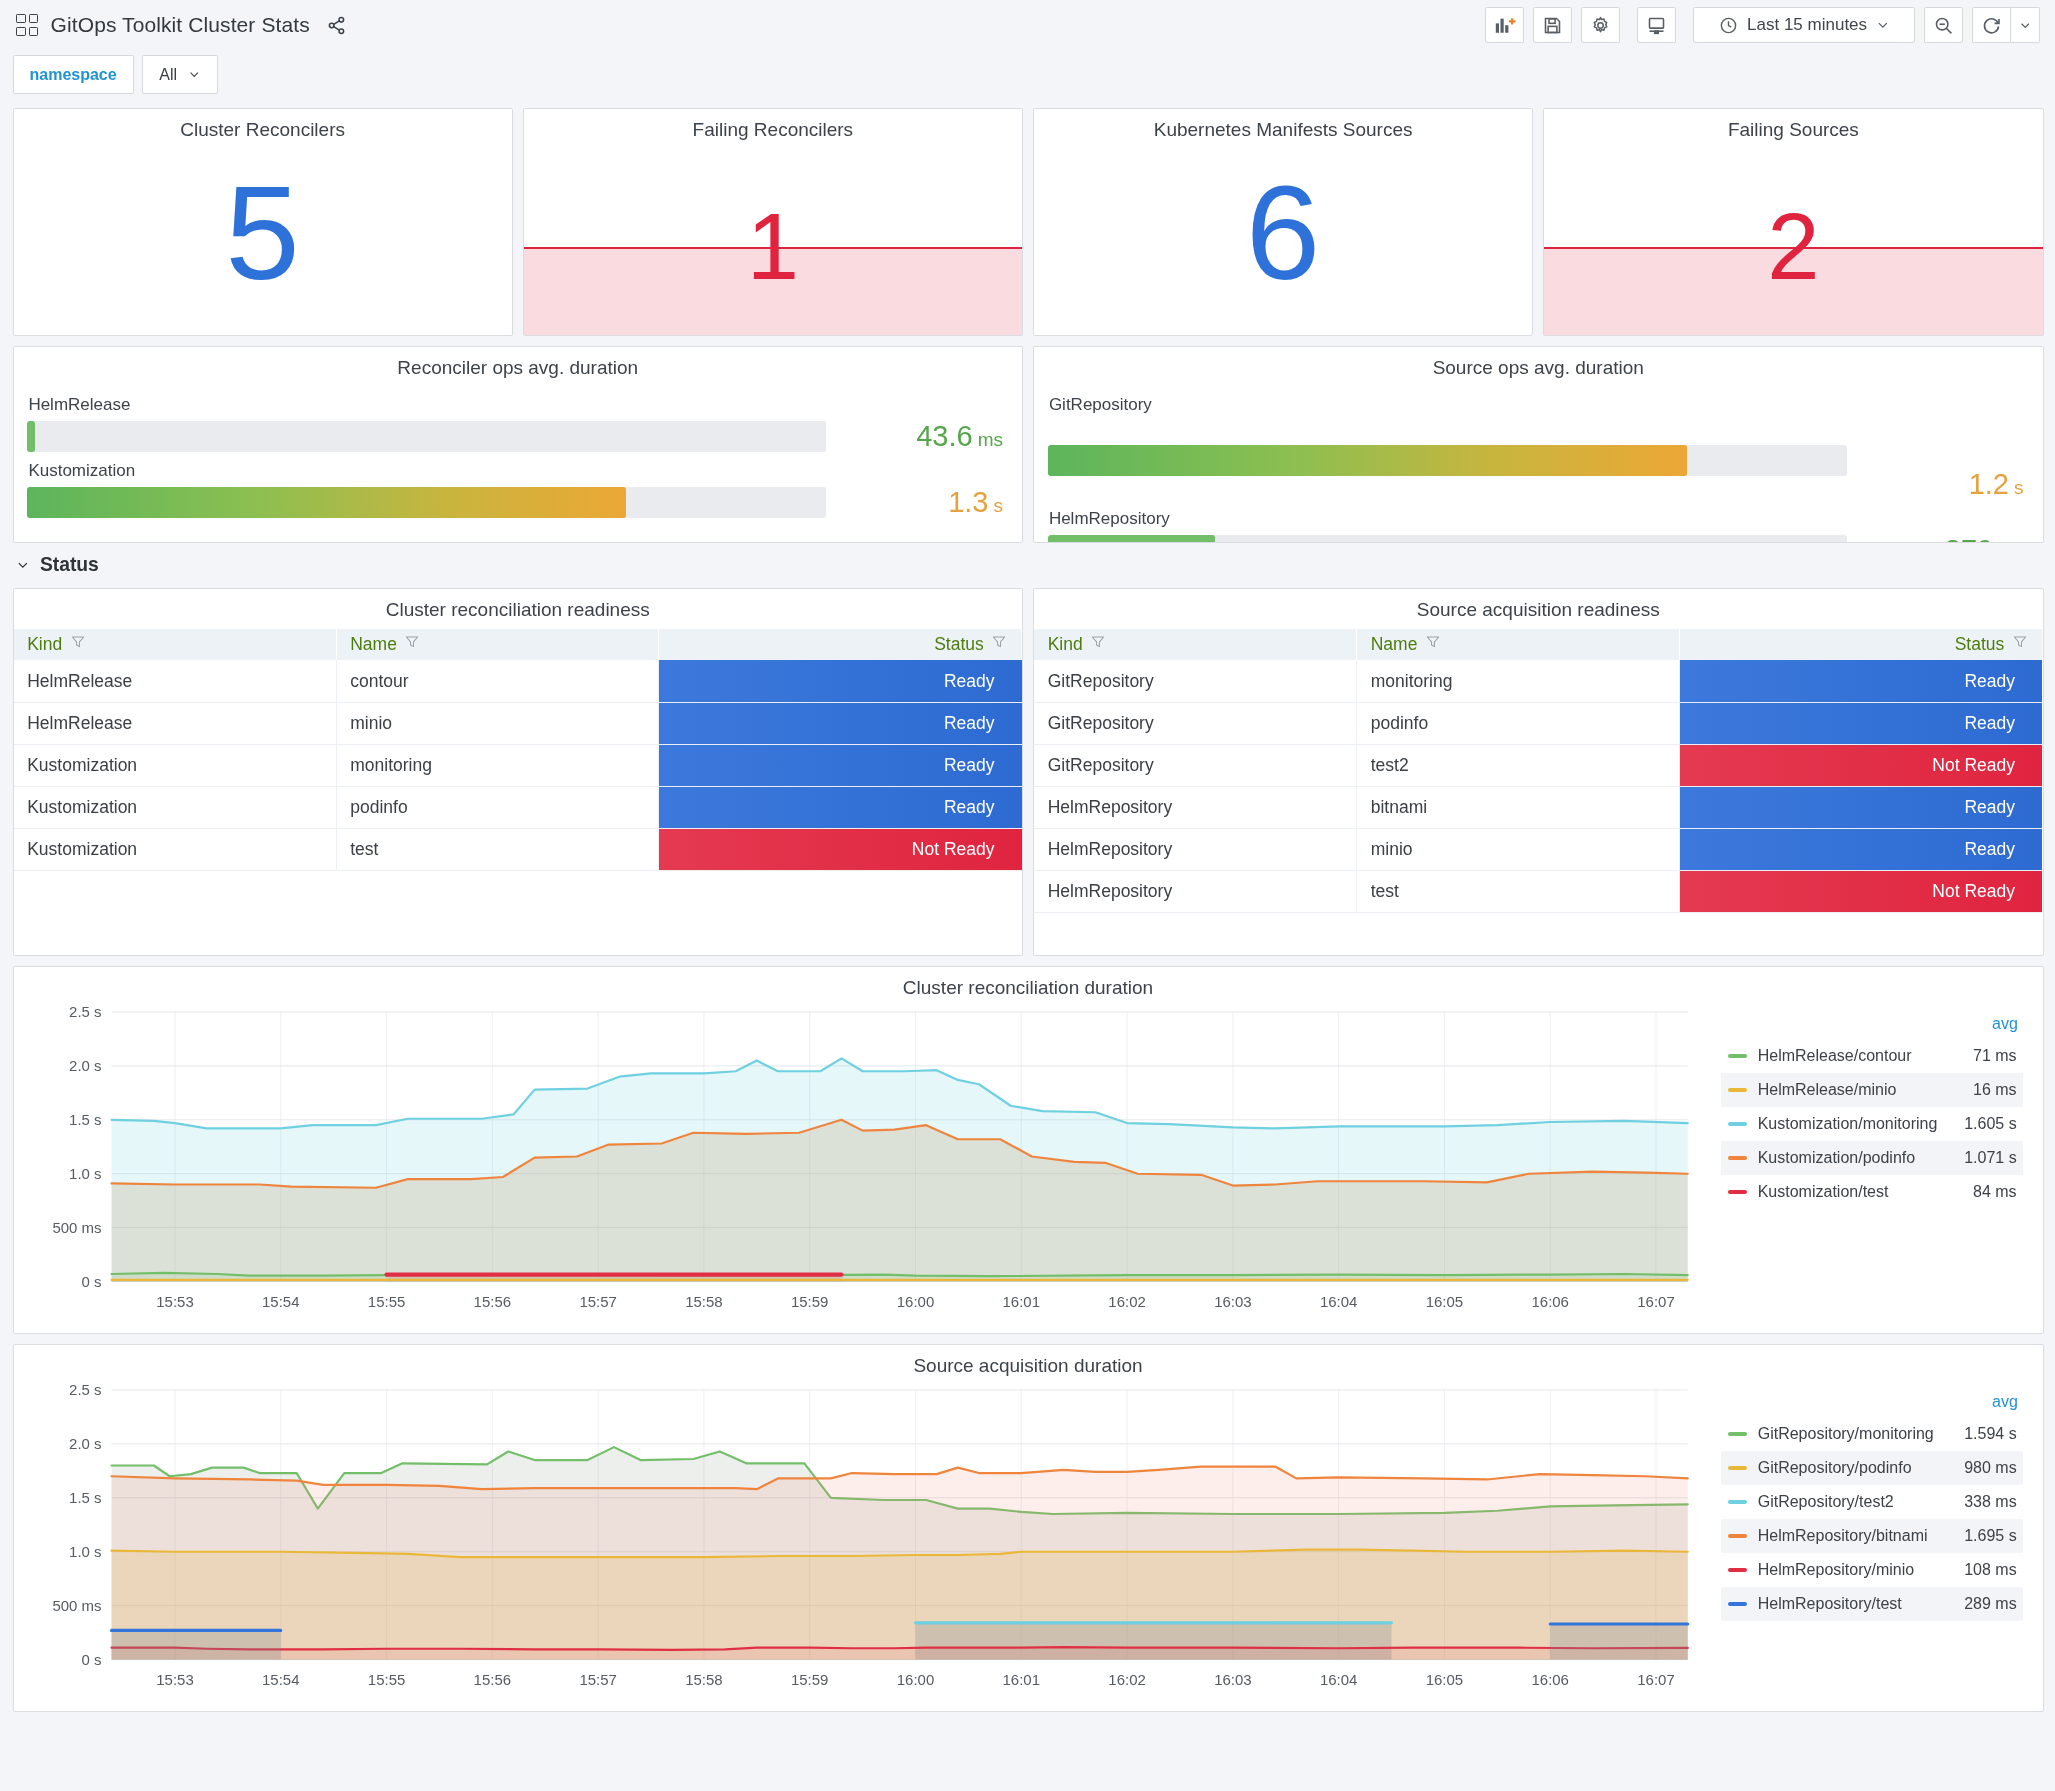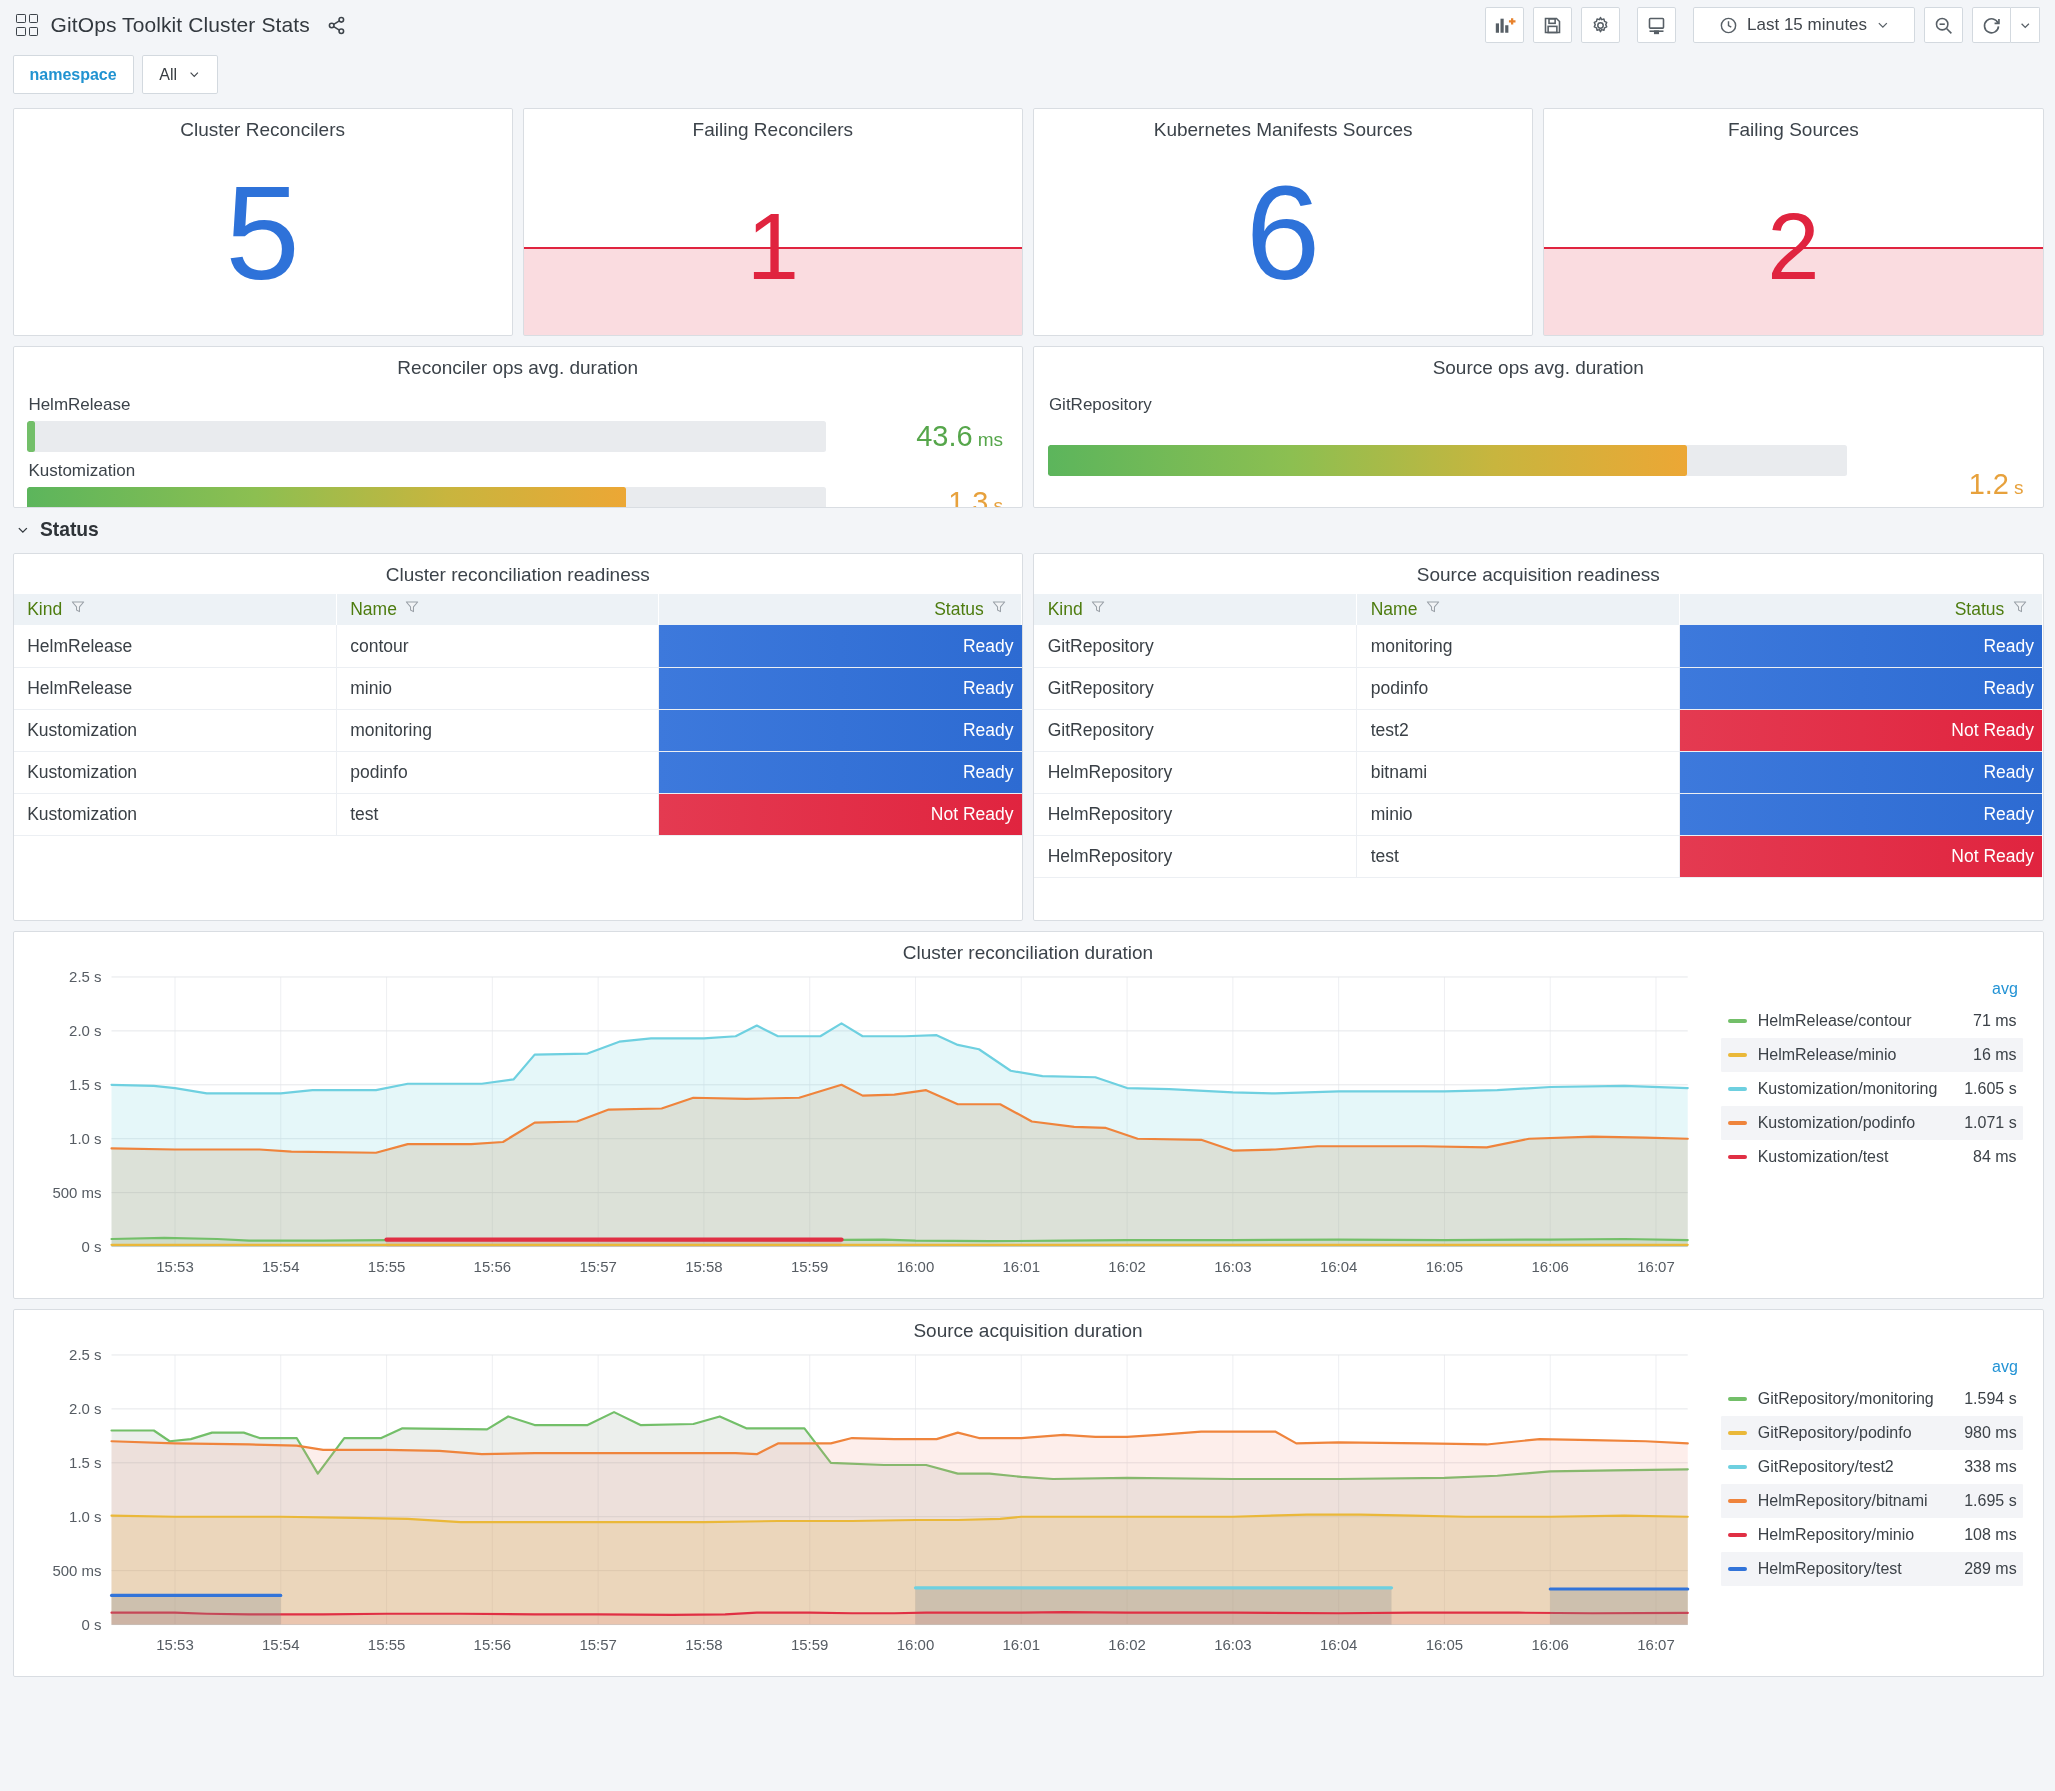--- a/index.html
+++ b/index.html
@@ -49,21 +49,21 @@
   .stat-row { display:grid; grid-template-columns:repeat(4,1fr); gap:10px; }
   .stat-panel { height:228px; }
   .stat-value { position:absolute; left:0; right:0; text-align:center; font-weight:500; line-height:1; }
   .stat-value.ok    { top:55%; transform:translateY(-50%); font-size:134px; color:#2e72d9; }
   .stat-value.bad   { top:61%; transform:translateY(-50%); font-size:94px; color:#e0243f; z-index:3; }
   .stat-redline { position:absolute; left:0; right:0; top:61%; height:2.5px; background:#e0243f; z-index:2; }
   .stat-redfill { position:absolute; left:0; right:0; top:calc(61% + 2.5px); bottom:0; background:rgba(224,36,63,.16); z-index:1; }
 
   
   .gauge-grid { display:grid; grid-template-columns:1fr 1fr; gap:10px; margin-top:10px; }
-  .gauge-panel { height:162px; }
+  .gauge-panel { height:197px; }
   .gauge-body { padding:3.7px 19px 0 13.7px; }
   .gauge-item { margin-top:8.7px; }
   .gauge-label { font-size:17px; color:#3c434a; margin:0 0 5px 1.2px; }
   .gauge-line { display:flex; align-items:center; gap:21px; }
   .gauge-track { flex:1; height:31px; background:#e9ebee; border-radius:2.5px; position:relative; overflow:hidden; }
   .gauge-fill { position:absolute; top:0; bottom:0; left:0; border-radius:2.5px; }
   .gauge-value { width:156px; text-align:right; font-size:29px; font-weight:500; white-space:nowrap; }
   .gauge-value .unit { font-size:19px; font-weight:400; margin-left:5px; }
 
   
@@ -77,21 +77,21 @@
   table.rtable { width:100%; border-collapse:collapse; font-size:17.5px; table-layout:fixed; margin-top:5px; }
   .rtable col.c-kind { width:32%; } .rtable col.c-name { width:32%; } .rtable col.c-status { width:36%; }
   .rtable th {
     background:#edf2f6; color:#4d7c0f; font-weight:400; text-align:center;
     height:31px; padding:0 13.7px; border-right:1.2px solid #fff;
   }
   .rtable th .hcell { display:flex; align-items:center; gap:7.5px; }
   .rtable th.right .hcell { justify-content:flex-end; }
   .rtable td { height:42px; padding:0 13.7px; border-bottom:1.2px solid #eceff3; border-right:1.2px solid #eceff3; color:#3a4046; }
   .rtable td.status-cell { padding:0; border-right:none; }
-  .badge { height:100%; display:flex; align-items:center; justify-content:flex-end; padding-right:8px; color:#fff; }
+  .badge { height:100%; display:flex; align-items:center; justify-content:flex-end; padding-right:27px; color:#fff; }
   .funnel { flex:none; }
 
   
   .chart-panel { height:368px; display:flex; flex-direction:column; margin-top:10px; }
   .chart-body { flex:1; display:flex; padding:0 3.7px 1.2px 3.7px; }
   .chart-area { flex:1; }
   .legend { width:320px; padding:12.5px 16px 0 2.5px; font-size:16px; }
   .legend-header { text-align:right; color:#2393d5; font-weight:500; padding-right:5px; height:24px; }
   .legend-row { display:flex; align-items:center; height:34px; padding:0 6.2px; border-radius:1.2px; cursor:pointer; }
   .legend-row.alt { background:#f3f4f7; }

